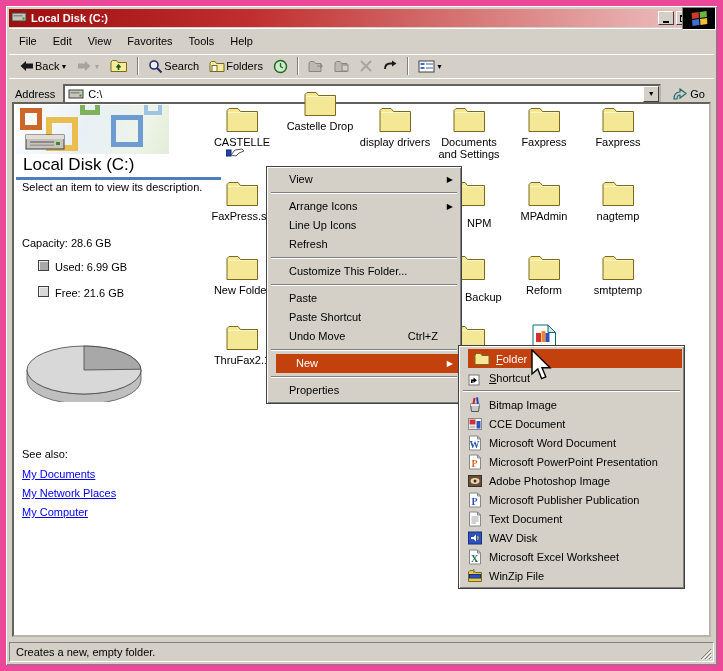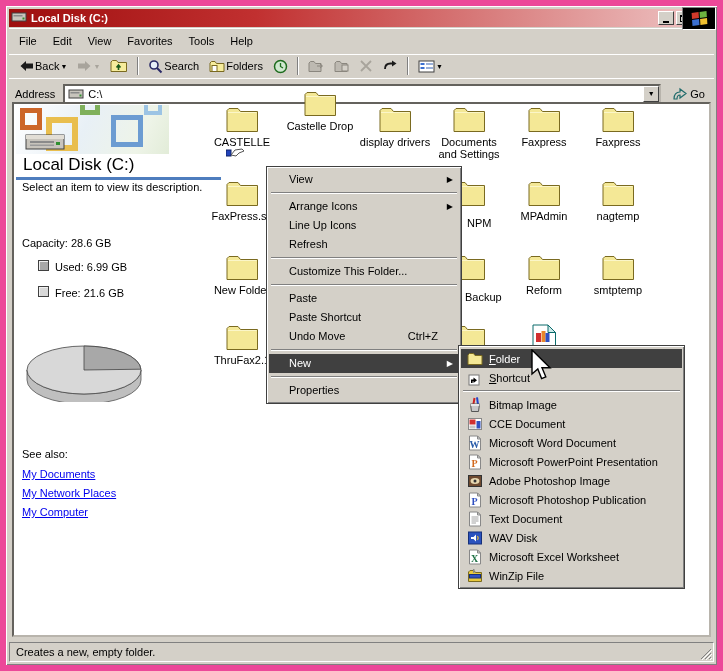--- a/index.html
+++ b/index.html
@@ -67,21 +67,21 @@
   .flabel{margin-top:1px;line-height:12px;white-space:pre-line;}
   .flabel-free{position:absolute;z-index:1;line-height:12px;}
   
   .menupop{position:absolute;background:#D4D0C8;border:1px solid #404040;
     box-shadow:inset 1px 1px 0 #fff, inset -1px -1px 0 #808080;padding:3px 2px;}
   .ctx{left:260px;top:160px;width:196px;z-index:5;}
   .sub{left:452px;top:339px;width:227px;z-index:6;}
   .mitem{height:19px;line-height:19px;padding:0 18px 0 20px;position:relative;white-space:nowrap;}
   .marrow{position:absolute;right:6px;top:0;font-size:8px;}
   .mshort{position:absolute;right:21px;top:0;}
-  .hl{background:#404040;color:#fff;}
+  .hl{background:#c2410c;color:#fff;margin-left:7px;}
   .msep{height:2px;border-top:1px solid #808080;border-bottom:1px solid #fff;margin:3px 2px;}
   .sitem{height:19px;display:flex;align-items:center;gap:6px;padding:0 6px;white-space:nowrap;}
   .sitem .sicon{width:16px;height:16px;flex:0 0 16px;display:flex;align-items:center;justify-content:center;}
   .sitem u{text-decoration:underline;}
   
   .statusbar{position:absolute;left:3px;right:3px;bottom:3px;height:22px;padding-top:2px;}
   .status-field{height:20px;border:1px solid;border-color:#808080 #fff #fff #808080;
     display:flex;align-items:center;padding-left:6px;position:relative;}
   .grip{position:absolute;right:1px;bottom:1px;}
   .cursor{position:absolute;left:524px;top:343px;z-index:9;}
@@ -433,21 +433,21 @@
         <span>Adobe Photoshop Image</span>
       </div>
       <div class="sitem">
         <span class="sicon">
           <svg width="16" height="16">
             <path d="M2.5 1 H10.5 L13.5 4 V15 H2.5 Z" fill="#fff" stroke="#888"></path>
             <path d="M10.5 1 L13.5 4 H10.5 Z" fill="#ddd" stroke="#888"></path>
             <text x="7.5" y="12.5" font-size="10" font-weight="bold" fill="#3050C0" text-anchor="middle" font-family="Liberation Serif,serif">P</text>
           </svg>
         </span>
-        <span>Microsoft Photoshop Publication</span>
+        <span>Microsoft Publisher Publication</span>
       </div>
       <div class="sitem">
         <span class="sicon">
           <svg width="16" height="16">
             <path d="M2.5 1 H10.5 L13.5 4 V15 H2.5 Z" fill="#fff" stroke="#888"></path>
             <path d="M10.5 1 L13.5 4 H10.5 Z" fill="#ddd" stroke="#888"></path>
             <path d="M4.5 6 H11.5 M4.5 8 H11.5 M4.5 10 H11.5 M4.5 12 H9" stroke="#999" stroke-width="0.9"></path>
           </svg>
         </span>
         <span>Text Document</span>

